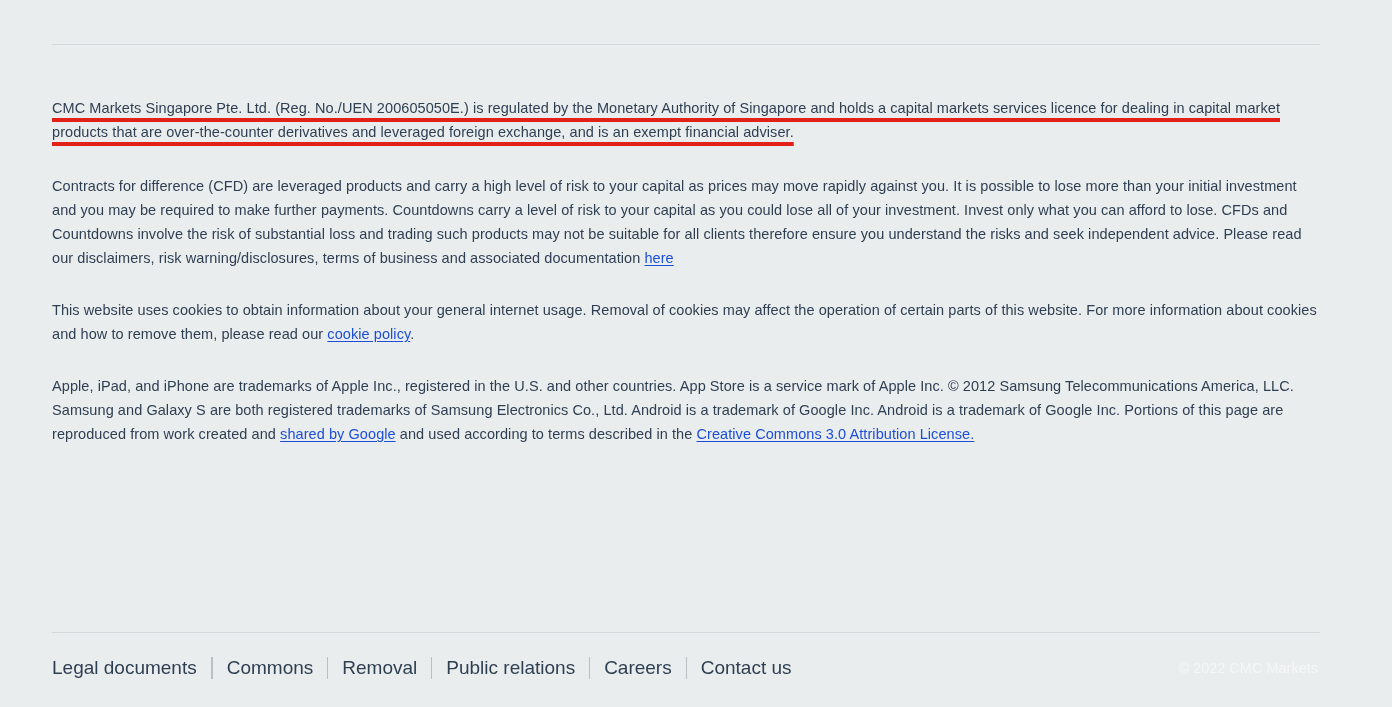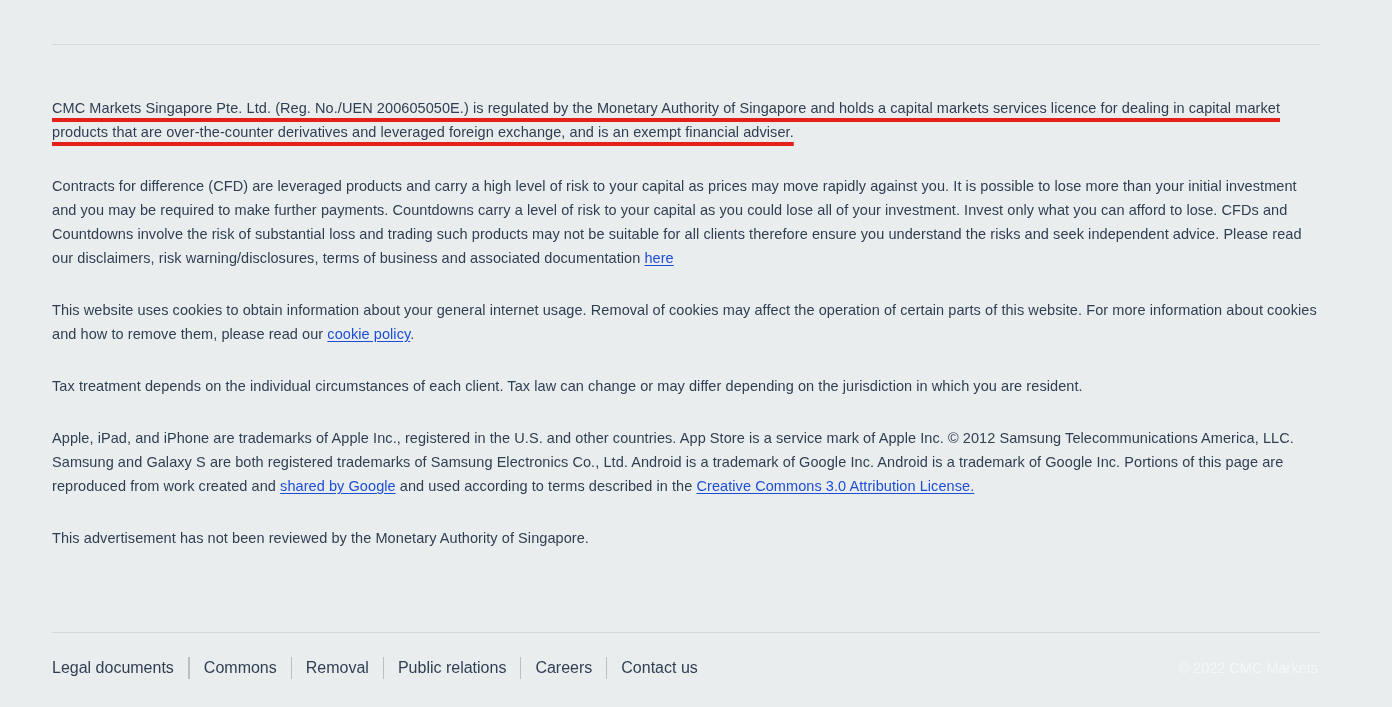--- a/index.html
+++ b/index.html
@@ -71,21 +71,21 @@
     width: 1268px;
     display: flex;
     align-items: center;
     justify-content: space-between;
   }
   .footer-nav {
     display: flex;
     align-items: center;
   }
   .footer-link {
-    font-size: 16px;
+    font-size: 19px;
     line-height: 24px;
     color: #2f3f52;
     padding: 0 14px;
     text-decoration: none;
     cursor: pointer;
     white-space: nowrap;
   }
   .footer-link:first-child { padding-left: 0; }
   .footer-sep {
     width: 1px;
@@ -109,25 +109,23 @@
   <div class="rule rule-top"></div>
 
   <div class="content">
 
     <p class="para highlighted">CMC Markets Singapore Pte. Ltd. (Reg. No./UEN 200605050E.) is regulated by the Monetary Authority of Singapore and holds a capital markets services licence for dealing in capital market products that are over-the-counter derivatives and leveraged foreign exchange, and is an exempt financial adviser.</p>
 
     <p class="para"><span>Contracts for difference (CFD) are leveraged products and carry a high level of risk to your capital as prices may move rapidly against you. It is possible to lose more than your initial investment and you may be required to make further payments. Countdowns carry a level of risk to your capital as you could lose all of your investment. Invest only what you can afford to lose. CFDs and Countdowns involve the risk of substantial loss and trading such products may not be suitable for all clients therefore ensure you understand the risks and seek independent advice. Please read our disclaimers, risk warning/disclosures, terms of business and associated documentation </span><a class="inline-link">here</a></p>
 
     <p class="para"><span>This website uses cookies to obtain information about your general internet usage. Removal of cookies may affect the operation of certain parts of this website. For more information about cookies and how to remove them, please read our </span><a class="inline-link">cookie policy</a><span>.</span></p>
 
-    <p class="para">Tax treatment depends on the individual circumstances of each client. Tax law can change or may differ depending on the jurisdiction in which you are resident.</p>
 
     <p class="para"><span>Apple, iPad, and iPhone are trademarks of Apple Inc., registered in the U.S. and other countries. App Store is a service mark of Apple Inc. © 2012 Samsung Telecommunications America, LLC. Samsung and Galaxy S are both registered trademarks of Samsung Electronics Co., Ltd. Android is a trademark of Google Inc. Android is a trademark of Google Inc. Portions of this page are reproduced from work created and </span><a class="inline-link">shared by Google</a><span> and used according to terms described in the </span><a class="inline-link">Creative Commons 3.0 Attribution License.</a></p>
 
-    <p class="para">This advertisement has not been reviewed by the Monetary Authority of Singapore.</p>
 
   </div>
 
   <div class="rule rule-footer"></div>
 
   <div class="footer">
     <nav class="footer-nav">
         <a class="footer-link">Legal documents</a>
         <span class="footer-sep"></span>
         <span class="footer-sep"></span>

